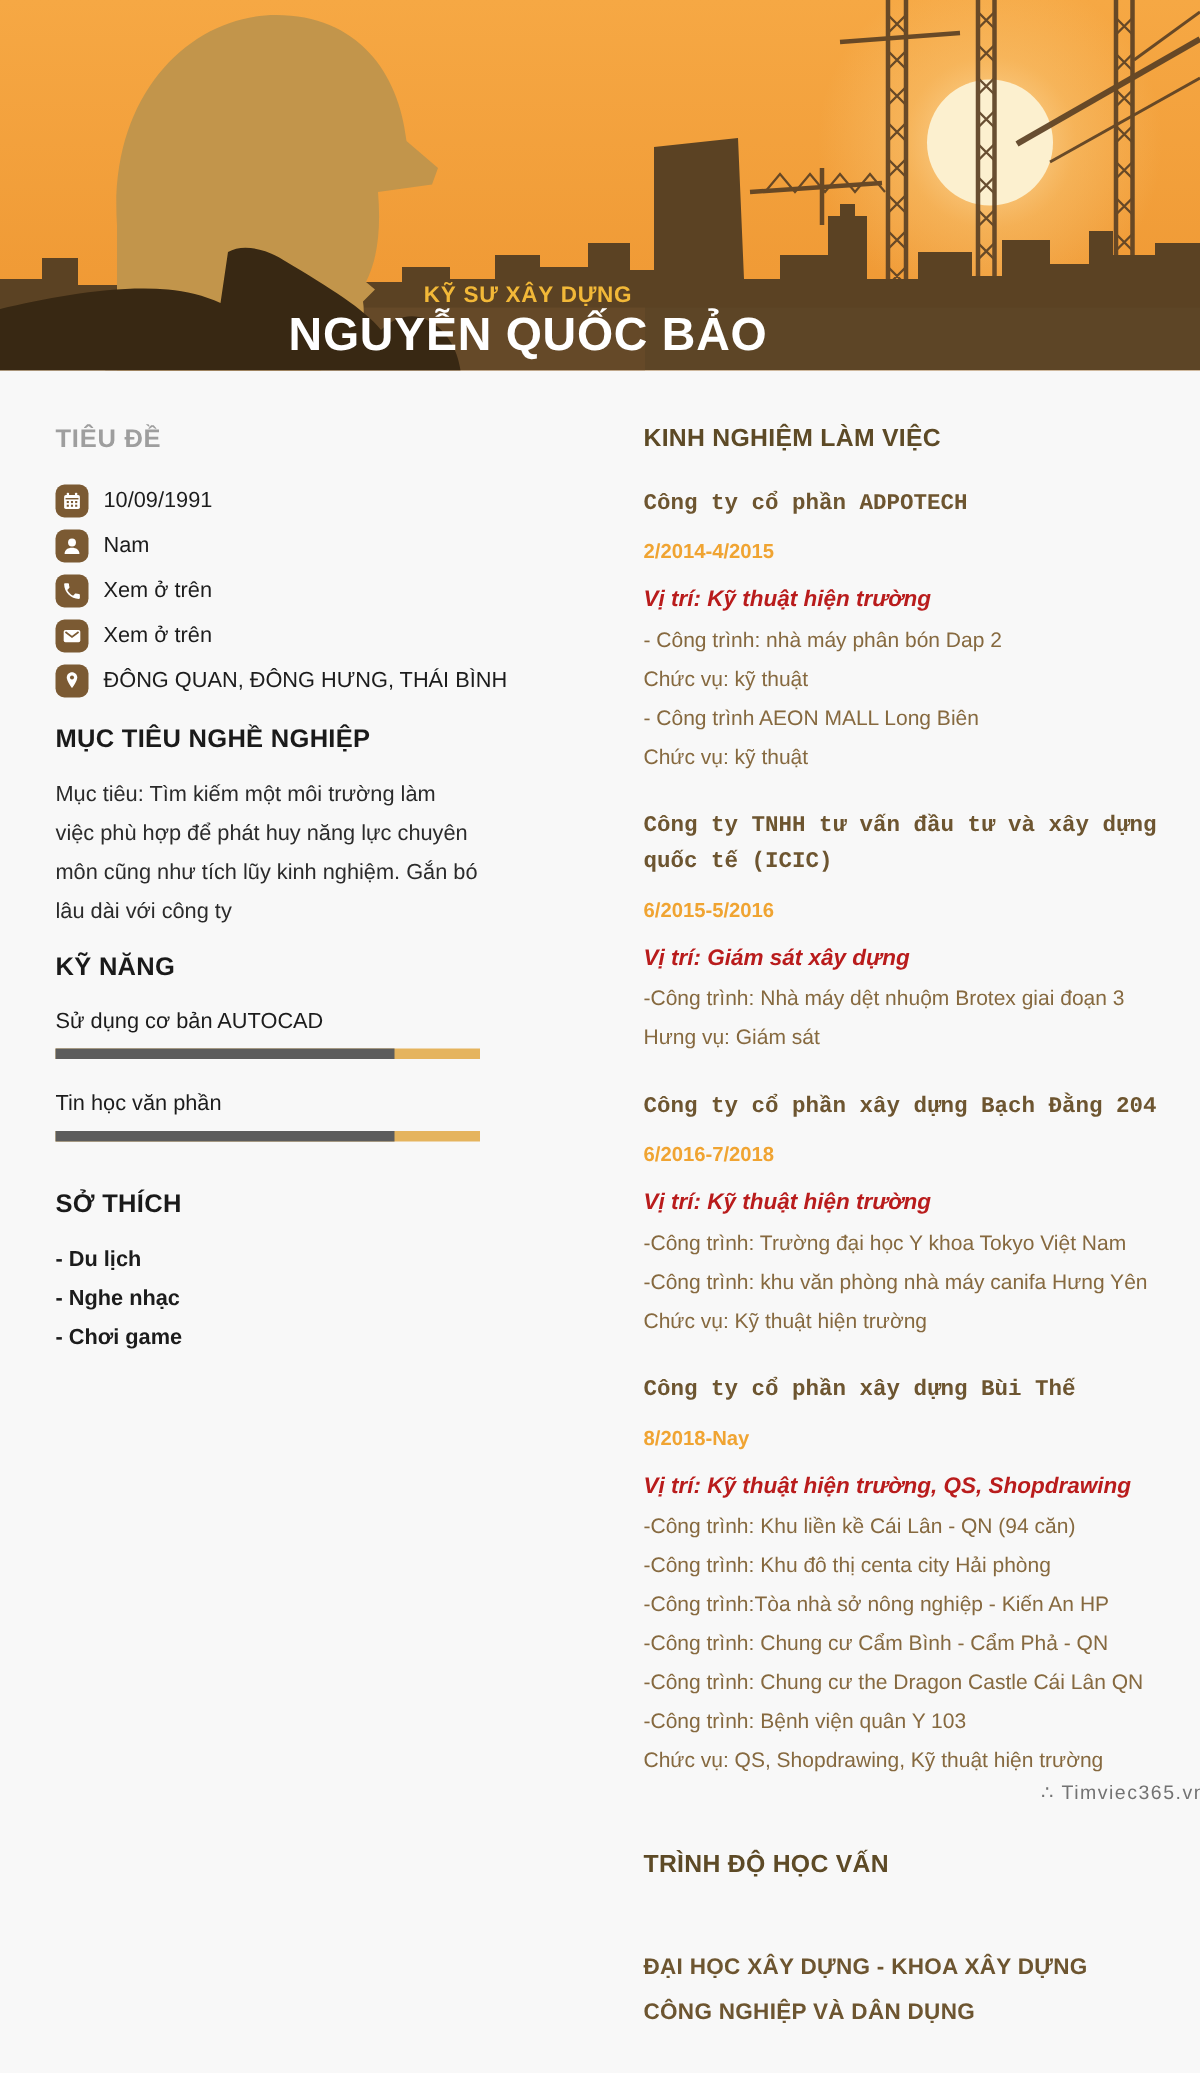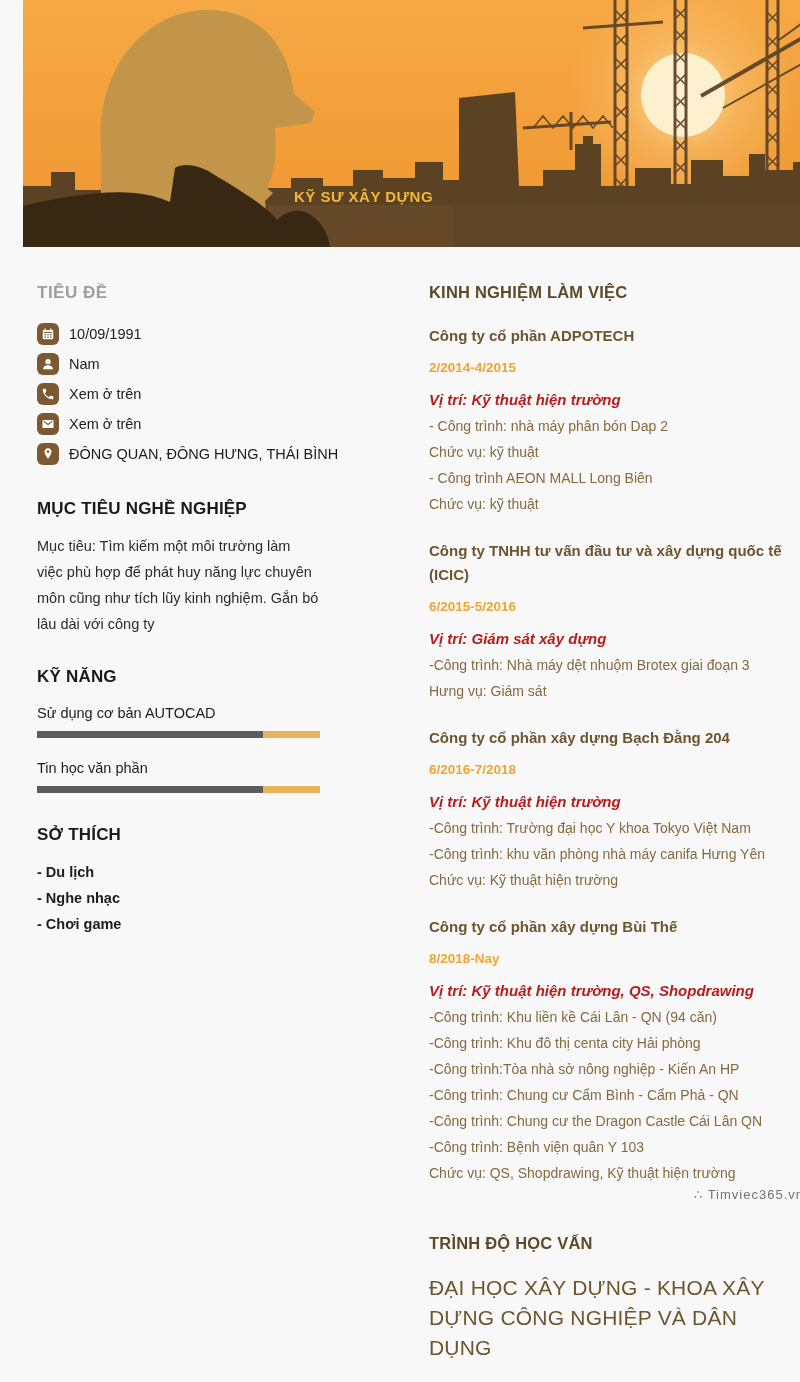--- a/index.html
+++ b/index.html
@@ -1,51 +1,51 @@
 <!DOCTYPE html>
 <html><head>
 <meta charset="utf-8">
 <style>
   html,body{margin:0;padding:0;}
   body{font-family:"Liberation Sans",sans-serif;background:#e9e9e9;}
   .page{position:relative;width:800px;height:1382px;background:#f8f8f8;overflow:hidden;margin:0 auto;}
   
-  .hero{position:relative;width:704px;height:247px;padding-left:23px;}
+  .hero{position:relative;width:704px;height:247px;}
   .hero svg{display:block;width:800px;height:247px;}
   .hero-subtitle{position:absolute;left:0;right:0;top:188px;text-align:center;
     color:#f2b838;font-size:15px;font-weight:bold;letter-spacing:.5px;}
   .hero-name{position:absolute;left:0;right:0;top:205px;text-align:center;
     color:#ffffff;font-size:31px;font-weight:bold;letter-spacing:.5px;}
   
   .content{position:relative;width:800px;height:963px;padding-left:22px;}
   .col-left{position:absolute;left:37px;top:0;width:283px;}
   .col-right{position:absolute;left:429px;top:0;width:355px;}
   .sec-title-muted{margin-top:36px;font-size:17px;font-weight:bold;color:#9e9e9e;letter-spacing:.5px;}
-  .sec-title-dark{margin-top:30px;font-size:17px;font-weight:bold;color:#1a1a1a;letter-spacing:.2px;}
+  .sec-title-dark{margin-top:14px;font-size:17px;font-weight:bold;color:#1a1a1a;letter-spacing:.2px;}
   .contact{margin-top:16px;}
   .contact-row{display:flex;align-items:center;height:30px;}
   .chip{width:22px;height:22px;border-radius:6px;background:#7b5a33;flex:0 0 22px;
     display:flex;align-items:center;justify-content:center;}
   .chip svg{width:14px;height:14px;display:block;}
   .contact-text{margin-left:10px;font-size:14.5px;color:#1c1c1c;white-space:nowrap;}
   .objective-text{margin-top:14px;font-size:14.5px;line-height:26px;color:#2b2b2b;}
   .skill-label{margin-top:18px;font-size:14.5px;color:#1c1c1c;}
   .skill-label + .skill-bar{margin-top:10px;}
   .skill-bar{height:7px;width:283px;background:#e5b45e;}
   .skill-fill{height:7px;background:#5c5c5c;}
   .skill-gap{margin-top:22px;}
   .hobbies{margin-top:14px;font-size:14.5px;line-height:26px;color:#1c1c1c;font-weight:bold;}
   
   .exp-title{margin-top:36px;font-size:16.5px;font-weight:bold;color:#5d4a26;letter-spacing:.2px;}
-  .company-name{margin-top:22px;font-size:15px;font-weight:bold;color:#6d5530;line-height:24px;}
+  .company-name{margin-top:22px;font-size:15px;font-weight:bold;color:#6d5530;line-height:24px;font-family:Liberation Mono, monospace;}
   .period{margin-top:12px;font-size:13.5px;font-weight:bold;color:#f0a432;}
   .position{margin-top:16px;font-size:15px;font-weight:bold;color:#b91c1c;font-style:italic;}
   .details{margin-top:5px;font-size:14px;line-height:26px;color:#86693f;}
   .edu-title{margin-top:48px;font-size:16.5px;font-weight:bold;color:#5d4a26;letter-spacing:.2px;}
-  .edu-school{margin-top:20px;font-size:21px;font-weight:normal;color:#6d5530;line-height:30px;width:340px;letter-spacing:.2px;}
+  .edu-school{margin-top:44px;font-size:15px;font-weight:bold;color:#6d5530;line-height:30px;width:340px;letter-spacing:.2px;}
   .watermark{position:absolute;right:18px;bottom:8px;font-family:Liberation Sans, sans-serif;
     font-size:13px;color:#737373;letter-spacing:1px;}
 </style>
 </head>
 <body>
 
 <div class="page">
 
   <div class="hero">
     <svg viewBox="0 0 800 247" preserveAspectRatio="none">
@@ -81,20 +81,21 @@
         <line x1="548" y1="112" x2="548" y2="150" stroke-width="3"></line>
         <line x1="560" y1="28" x2="640" y2="22" stroke-width="3"></line>
       </g>
       <path fill="#5b4223" d="M0,210 L0,186 28,186 28,172 52,172 52,190 88,190 88,160 108,160 108,176 128,176 128,188 150,188 150,168 170,168 170,182 200,182 200,176 240,176 240,188 268,188 268,178 300,178 300,186 330,186 330,170 360,170 360,178 392,178 392,162 420,162 420,180 436,180 436,98 492,92 496,186 520,186 520,170 552,170 552,144 560,144 560,136 570,136 570,144 578,144 578,186 612,186 612,168 648,168 648,184 668,184 668,160 700,160 700,176 726,176 726,154 742,154 742,170 770,170 770,162 800,162 800,210 Z"></path>
       <rect y="205" width="800" height="42" fill="#5d4526"></rect>
       <path fill="#6b4c2a" opacity="0.6" d="M70,247 L110,205 430,205 430,247 Z"></path>
       <path fill="#c2954b" d="M78,247 L78,150 C72,62 128,10 184,10 C238,10 266,48 271,94 L292,112 L288,123 L252,128 C254,152 252,172 244,188 L250,193 242,201 C244,214 240,226 228,233 L220,236 214,247 Z"></path>
       <path fill="#382813" d="M0,247 L0,206 C34,198 76,190 112,193 C124,194 136,197 147,202 L152,168 C162,162 178,166 190,174 C220,192 243,206 254,220 C262,212 274,208 284,213 C297,219 305,232 307,247 Z"></path>
     </svg>
     <div class="hero-subtitle">KỸ SƯ XÂY DỰNG</div>
+    <div class="hero-name">NGUYỄN QUỐC BẢO</div>
   </div>
 
   <div class="content">
 
     <div class="col-left">
       <div class="sec-title-muted">TIÊU ĐỀ</div>
 
       <div class="contact">
         <div class="contact-row">
           <span class="chip">

